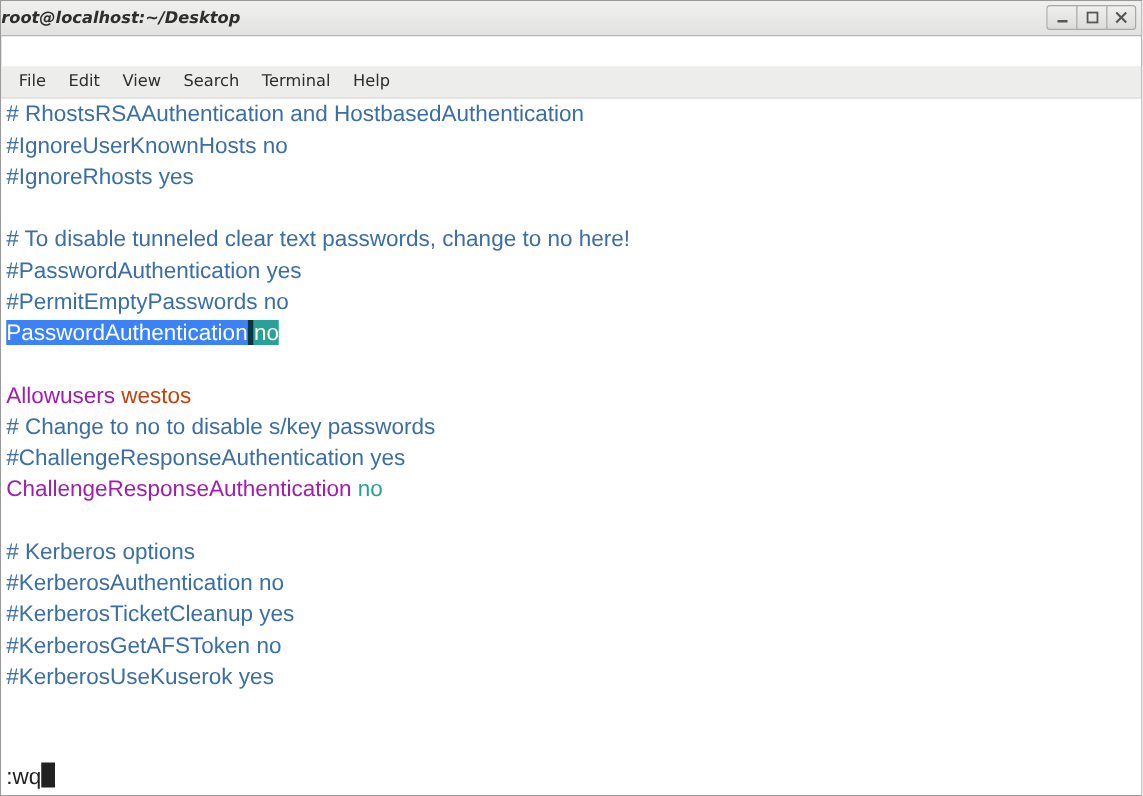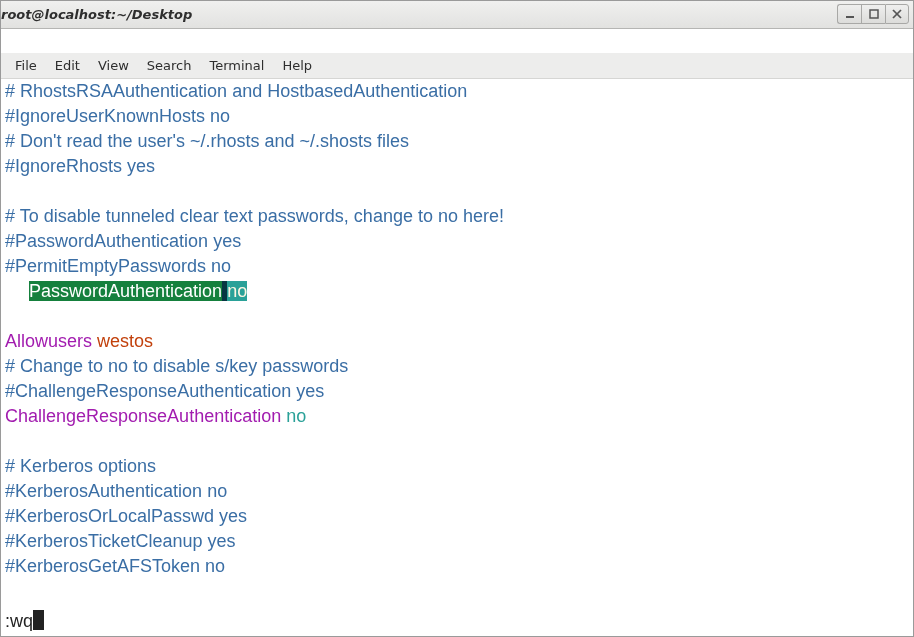--- a/index.html
+++ b/index.html
@@ -38,21 +38,21 @@
     font-family: Liberation Sans, sans-serif;
     font-size: 18px; line-height: 25px; color: #222;
     padding: 0 4px 2px 4px;
     overflow: hidden;
   }
   .line { white-space: pre; height: 25px; }
   .c-comment { color: #3a6ea5; }
   .c-key { color: #a21caf; }
   .c-val-teal { color: #2aa198; }
   .c-plain { color: #c2410c; }
-  .hl-key { background: #15803d; color: #ffffff; margin-left: 24px; }
+  .hl-key { background: #3b82f6; color: #ffffff; }
   .hl-sp { background: #073642; color: #ffffff; }
   .hl-val { background: #2aa198; color: #fdf6e3; }
   .cmdline { position: absolute; left: 4px; bottom: 2px; white-space: pre; }
   .cursor-block {
     display: inline-block; width: 11px; height: 20px;
     background: #222; vertical-align: -3px;
   }
 </style>
 </head>
 <body>
@@ -86,35 +86,34 @@
     <div class="menu-item">Edit</div>
     <div class="menu-item">View</div>
     <div class="menu-item">Search</div>
     <div class="menu-item">Terminal</div>
     <div class="menu-item">Help</div>
   </div>
 
   <div class="terminal">
     <div class="line c-comment"># RhostsRSAAuthentication and HostbasedAuthentication</div>
     <div class="line c-comment">#IgnoreUserKnownHosts no</div>
-    <div class="line c-comment"># Don't read the user's ~/.rhosts and ~/.shosts files</div>
     <div class="line c-comment">#IgnoreRhosts yes</div>
     <div class="line"></div>
     <div class="line c-comment"># To disable tunneled clear text passwords, change to no here!</div>
     <div class="line c-comment">#PasswordAuthentication yes</div>
     <div class="line c-comment">#PermitEmptyPasswords no</div>
     <div class="line"><span class="hl-key">PasswordAuthentication</span><span class="hl-sp"> </span><span class="hl-val">no</span></div>
     <div class="line"></div>
     <div class="line"><span class="c-key">Allowusers</span><span class="c-plain"> westos</span></div>
     <div class="line c-comment"># Change to no to disable s/key passwords</div>
     <div class="line c-comment">#ChallengeResponseAuthentication yes</div>
     <div class="line"><span class="c-key">ChallengeResponseAuthentication</span><span> </span><span class="c-val-teal">no</span></div>
     <div class="line"></div>
     <div class="line c-comment"># Kerberos options</div>
     <div class="line c-comment">#KerberosAuthentication no</div>
-    <div class="line c-comment">#KerberosOrLocalPasswd yes</div>
     <div class="line c-comment">#KerberosTicketCleanup yes</div>
     <div class="line c-comment">#KerberosGetAFSToken no</div>
+    <div class="line c-comment">#KerberosUseKuserok yes</div>
 
     <div class="cmdline"><span>:wq</span><span class="cursor-block"></span></div>
   </div>
 
 </div>
 
 </body></html>

